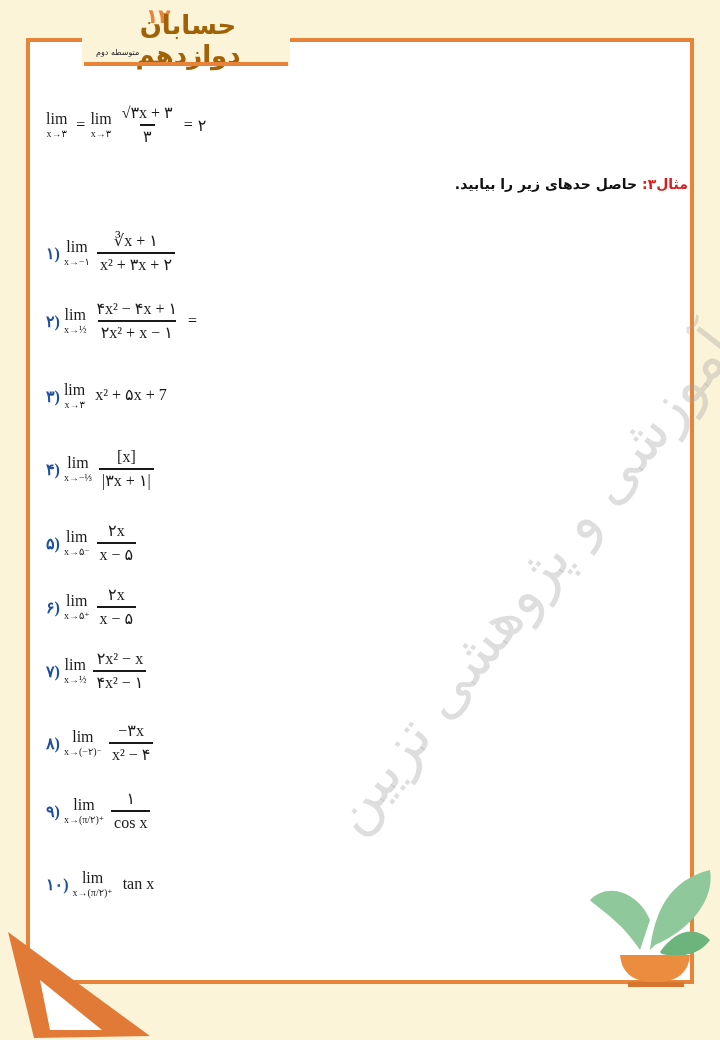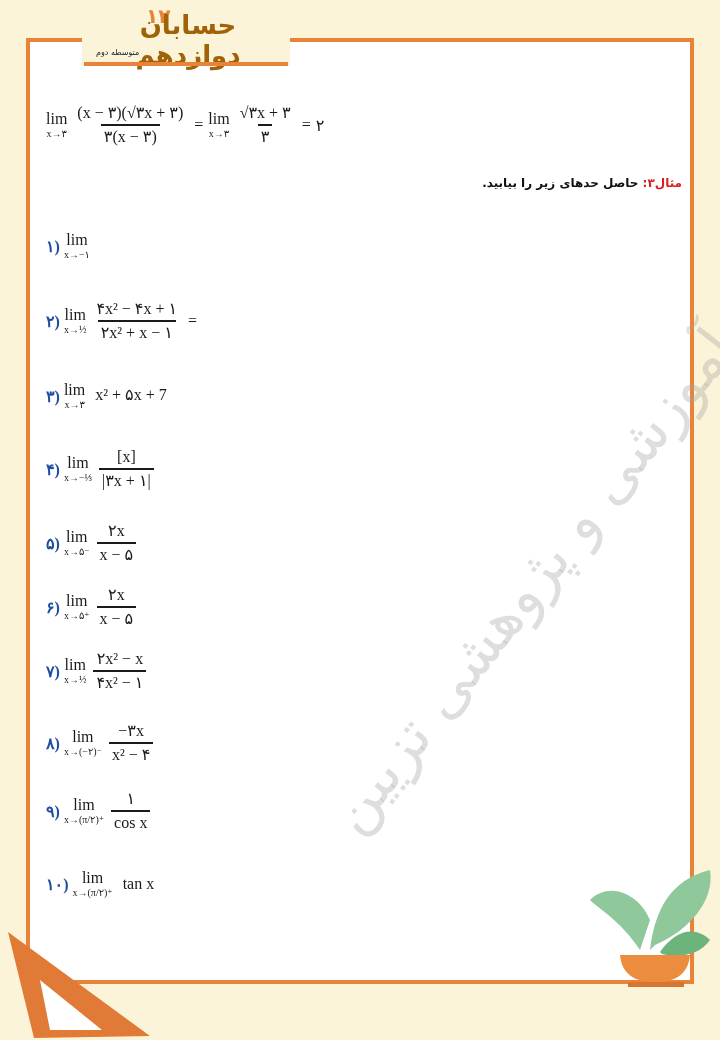--- a/index.html
+++ b/index.html
@@ -41,22 +41,22 @@
   .lim { display:inline-flex; flex-direction:column; align-items:center; margin-right:4px; line-height:1; }
   .lim .word { font-size:16px; }
   .lim .sub { font-size:10px; margin-top:2px; }
   .frac { display:inline-flex; flex-direction:column; align-items:center; margin:0 3px; line-height:1.15; }
   .frac .num { padding:0 3px 2px; }
   .frac .den { border-top:2px solid #1a1a1a; padding:2px 3px 0; }
   .eq { margin:0 5px; }
   .label { color:#1f4fa0; font-weight:bold; margin-right:4px; font-size:16px; }
 
   .example-title {
-    position:absolute; right:38px; top:176px; direction:rtl;
-    font-family:"DejaVu Sans", sans-serif; font-size:12px; font-weight:bold; color:#111;
+    position:absolute; right:32px; top:176px; direction:rtl;
+    font-family:"DejaVu Sans", sans-serif; font-size:14px; font-weight:bold; color:#111;
   }
   .example-title .ex-label { color:#d81e1e; }
 
   .watermark {
     position:absolute; left:190px; top:480px; transform:rotate(-52deg);
     transform-origin:center; font-family:"DejaVu Sans", sans-serif;
     font-size:58px; color:rgba(160,160,160,0.35); white-space:nowrap; direction:rtl;
     pointer-events:none;
   }
 
@@ -75,24 +75,20 @@
 </div>
 <div class="header-underline"></div>
 
 <div class="watermark">مجتمع آموزشی و پژوهشی تزیین</div>
 
 <div class="math" style="left:46px; top:104px;">
   <span class="lim">
     <span class="word">lim</span>
     <span class="sub">x→۳</span>
   </span>
-  <span class="frac">
-    <span class="num">(x − ۳)(√۳x + ۳)</span>
-    <span class="den">۳(x − ۳)</span>
-  </span>
   <span class="eq">=</span>
   <span class="lim">
     <span class="word">lim</span>
     <span class="sub">x→۳</span>
   </span>
   <span class="frac">
     <span class="num">√۳x + ۳</span>
     <span class="den">۳</span>
   </span>
   <span class="eq">=</span>
@@ -101,20 +97,24 @@
 
 <div class="example-title">
   <span class="ex-label">مثال۳:</span><span> حاصل حدهای زیر را بیابید.</span>
 </div>
 
 <div class="math" style="left:46px; top:232px;">
   <span class="label">۱)</span>
   <span class="lim">
       <span class="word">lim</span>
       <span class="sub">x→−۱</span>
+    </span>
+  <span class="frac">
+      <span class="num">∛x + ۱</span>
+      <span class="den">x² + ۳x + ۲</span>
     </span>
 </div>
 
 <div class="math" style="left:46px; top:300px;">
   <span class="label">۲)</span>
   <span class="lim">
       <span class="word">lim</span>
       <span class="sub">x→½</span>
     </span>
   <span class="frac">

